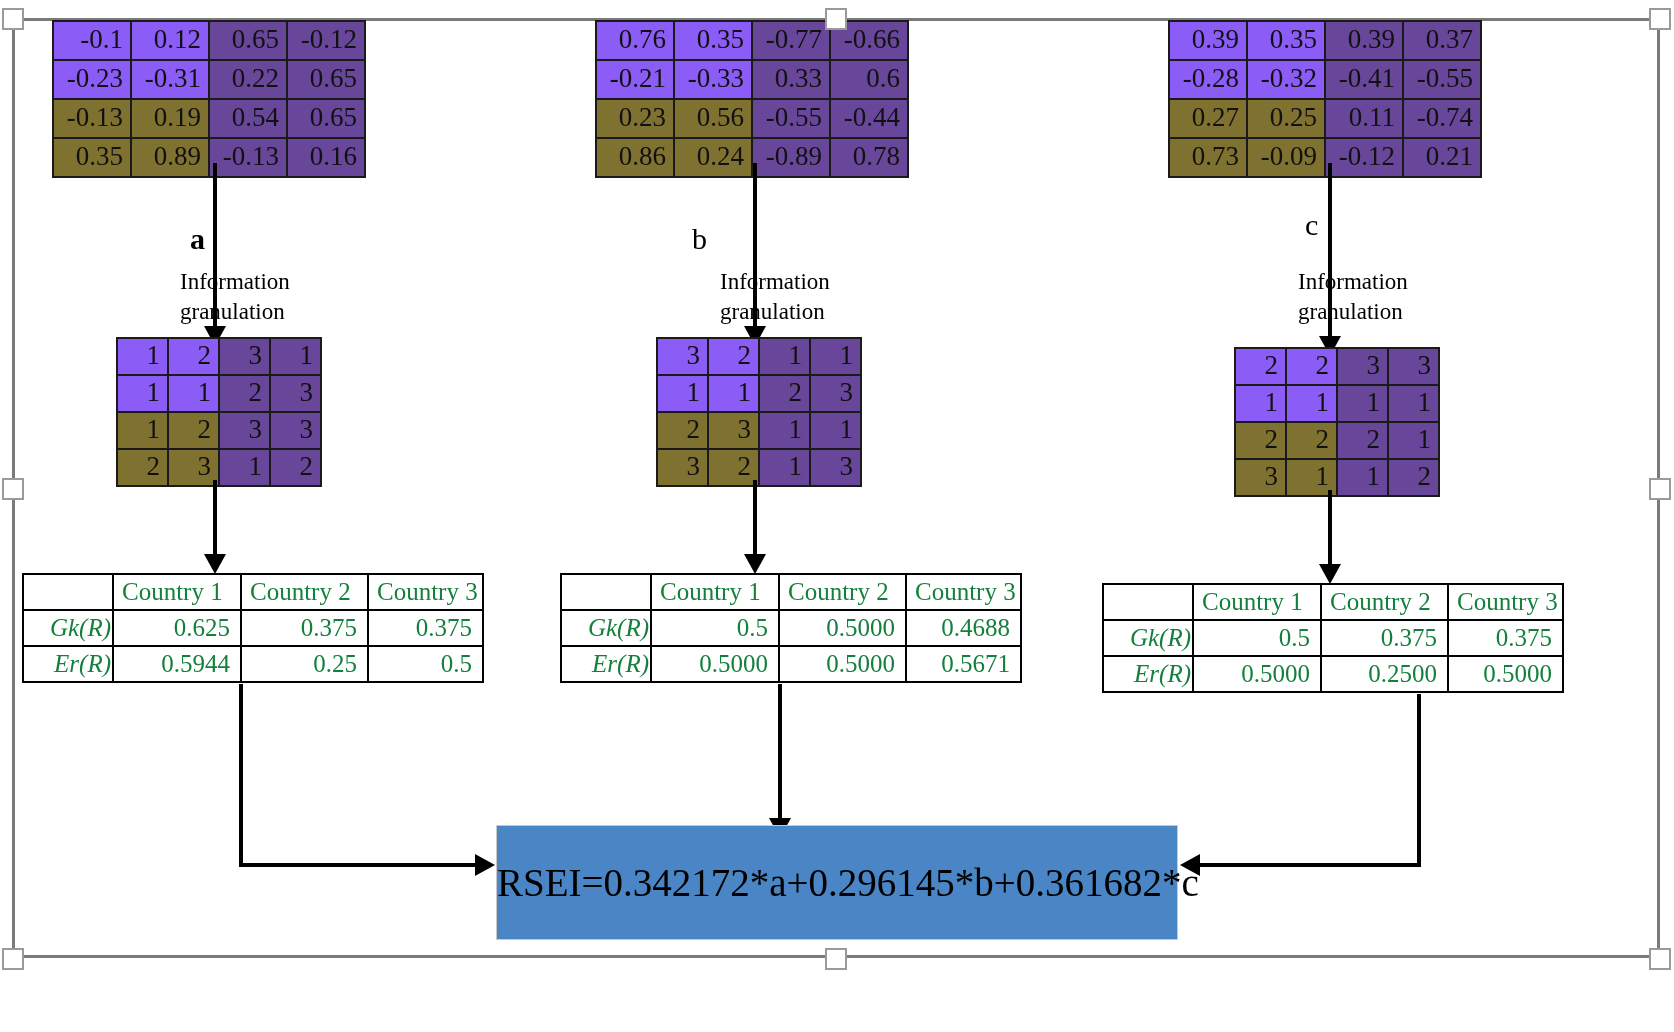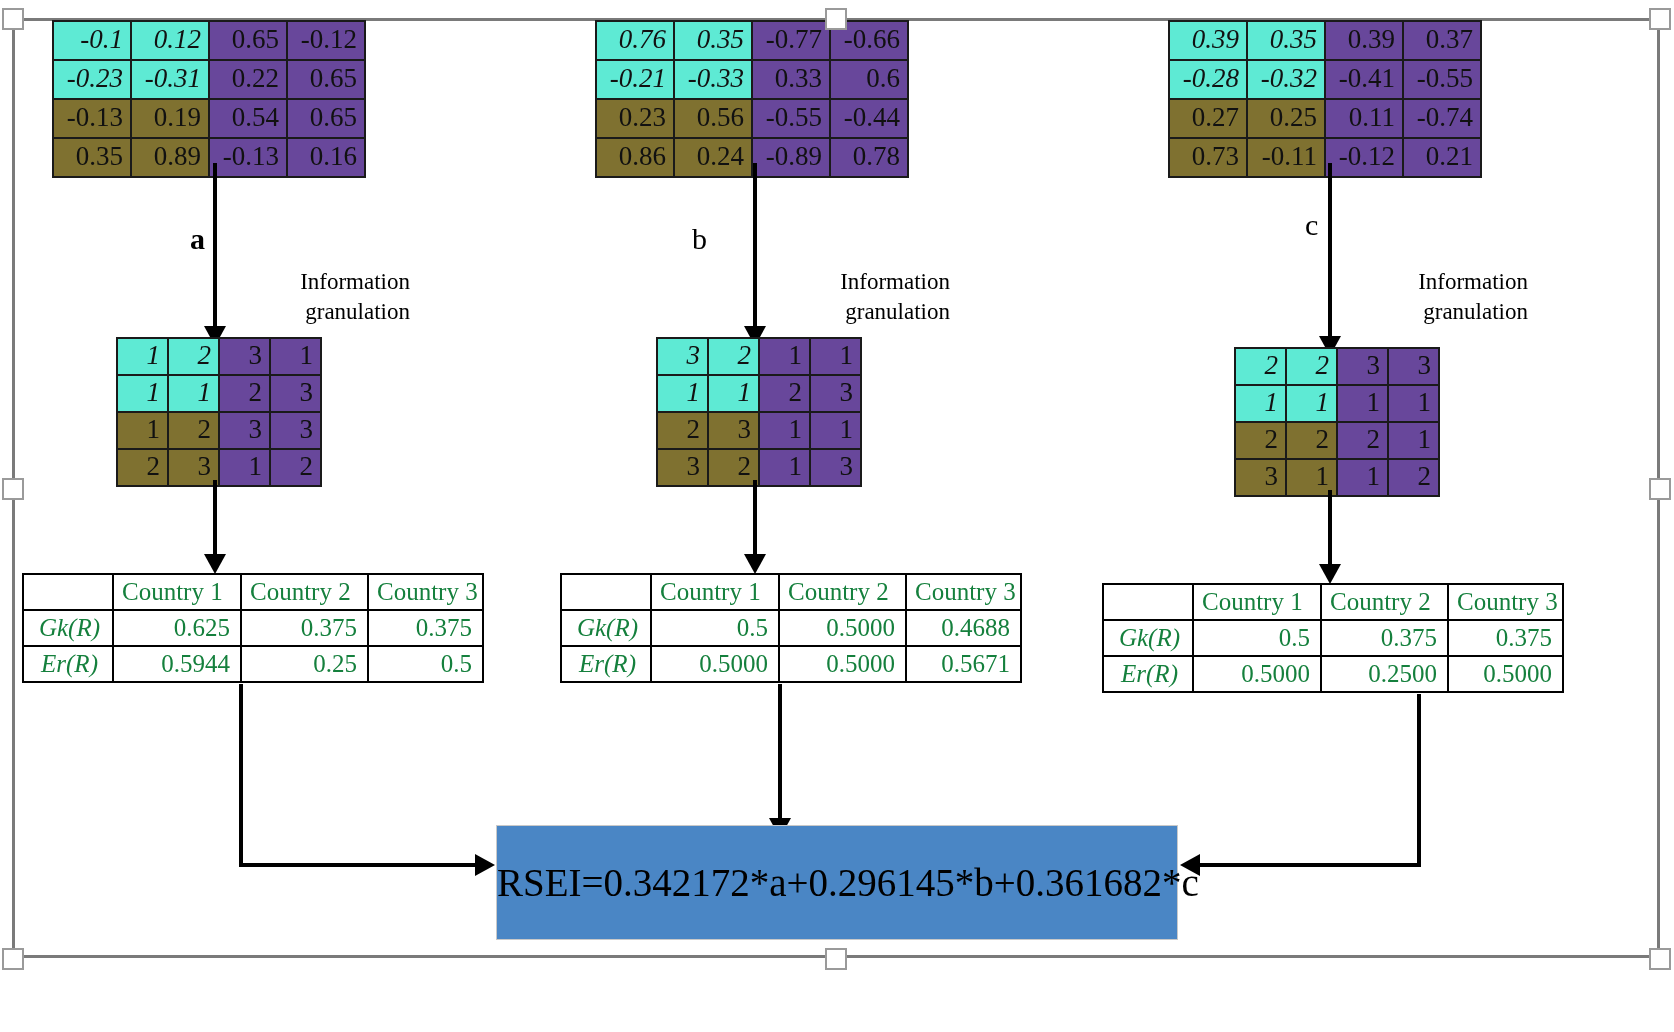--- a/index.html
+++ b/index.html
@@ -9,41 +9,41 @@
   
   .sel-frame{position:absolute;left:12px;top:18px;width:1648px;height:940px;border:3px solid #7a7a7a;box-sizing:border-box;}
   .sel-handle{position:absolute;width:22px;height:22px;background:#ffffff;border:2px solid #9a9a9a;box-sizing:border-box;z-index:40;}
 
   
   .matrix{position:absolute;border:2px solid #1a1a1a;border-collapse:collapse;box-sizing:content-box;}
   .matrix td{border:2px solid #1a1a1a;text-align:right;vertical-align:middle;
              font-family:"Liberation Serif",serif;color:#111;white-space:nowrap;}
   .mx-float td{font-size:27px;padding:2px 7px 4px 7px;height:30px;min-width:62px;}
   .mx-int td{font-size:27px;padding:1px 7px 3px 7px;height:28px;min-width:35px;}
-  .c-green{background:#5eead4;font-style:italic;}
+  .c-green{background:#8b5cf6;}
   .c-olive{background:#7f7130;}
   .c-purple{background:#68479b;}
 
   
   .arrow-line{position:absolute;background:#000;}
   .arrow-head-down{position:absolute;width:0;height:0;border-left:11px solid transparent;border-right:11px solid transparent;border-top:20px solid #000;}
   .arrow-head-right{position:absolute;width:0;height:0;border-top:11px solid transparent;border-bottom:11px solid transparent;border-left:20px solid #000;}
   .arrow-head-left{position:absolute;width:0;height:0;border-top:11px solid transparent;border-bottom:11px solid transparent;border-right:20px solid #000;}
 
   
   .letter-label{position:absolute;font-family:"Liberation Serif",serif;font-size:30px;font-weight:bold;color:#000;}
   .letter-label.plain{font-weight:normal;}
-  .ig-label{position:absolute;font-family:"Liberation Serif",serif;font-size:23px;color:#000;text-align:right;line-height:1.30;width:230px;}
+  .ig-label{position:absolute;font-family:"Liberation Serif",serif;font-size:23px;color:#000;text-align:left;line-height:1.30;width:230px;}
 
   
   .res-table{position:absolute;border-collapse:collapse;background:#fff;table-layout:fixed;}
   .res-table td,.res-table th{border:2px solid #000;font-family:"Liberation Serif",serif;color:#15803d;
       font-size:25px;height:36px;box-sizing:border-box;font-weight:normal;}
   .res-table .hdr{text-align:left;padding-left:8px;}
-  .res-table .rowlab{text-align:center;padding-left:4px;font-style:italic;font-size:25px;}
+  .res-table .rowlab{text-align:right;padding-left:4px;font-style:italic;font-size:25px;}
   .res-table .val{text-align:right;padding-right:10px;}
 
   
   .rsei-box{position:absolute;background:#4a86c5;border:1px solid #c9c9c9;
             display:flex;align-items:center;}
   .rsei-text{font-family:"Liberation Serif",serif;font-size:39px;color:#000;white-space:nowrap;}
 </style>
 </head>
 <body>
 
@@ -277,21 +277,21 @@
         <td class="c-purple">-0.55</td>
       </tr>
       <tr>
         <td class="c-olive">0.27</td>
         <td class="c-olive">0.25</td>
         <td class="c-purple">0.11</td>
         <td class="c-purple">-0.74</td>
       </tr>
       <tr>
         <td class="c-olive">0.73</td>
-        <td class="c-olive">-0.11</td>
+        <td class="c-olive">-0.09</td>
         <td class="c-purple">-0.12</td>
         <td class="c-purple">0.21</td>
       </tr>
     </tbody>
   </table>
 
   <div class="arrow-line" style="left:1328px;top:163px;width:4px;height:177px;"></div>
   <div class="arrow-head-down" style="left:1319px;top:336px;"></div>
   <div class="letter-label plain" style="left:1305px;top:208px;">c</div>
   <div class="ig-label" style="left:1298px;top:267px;">

